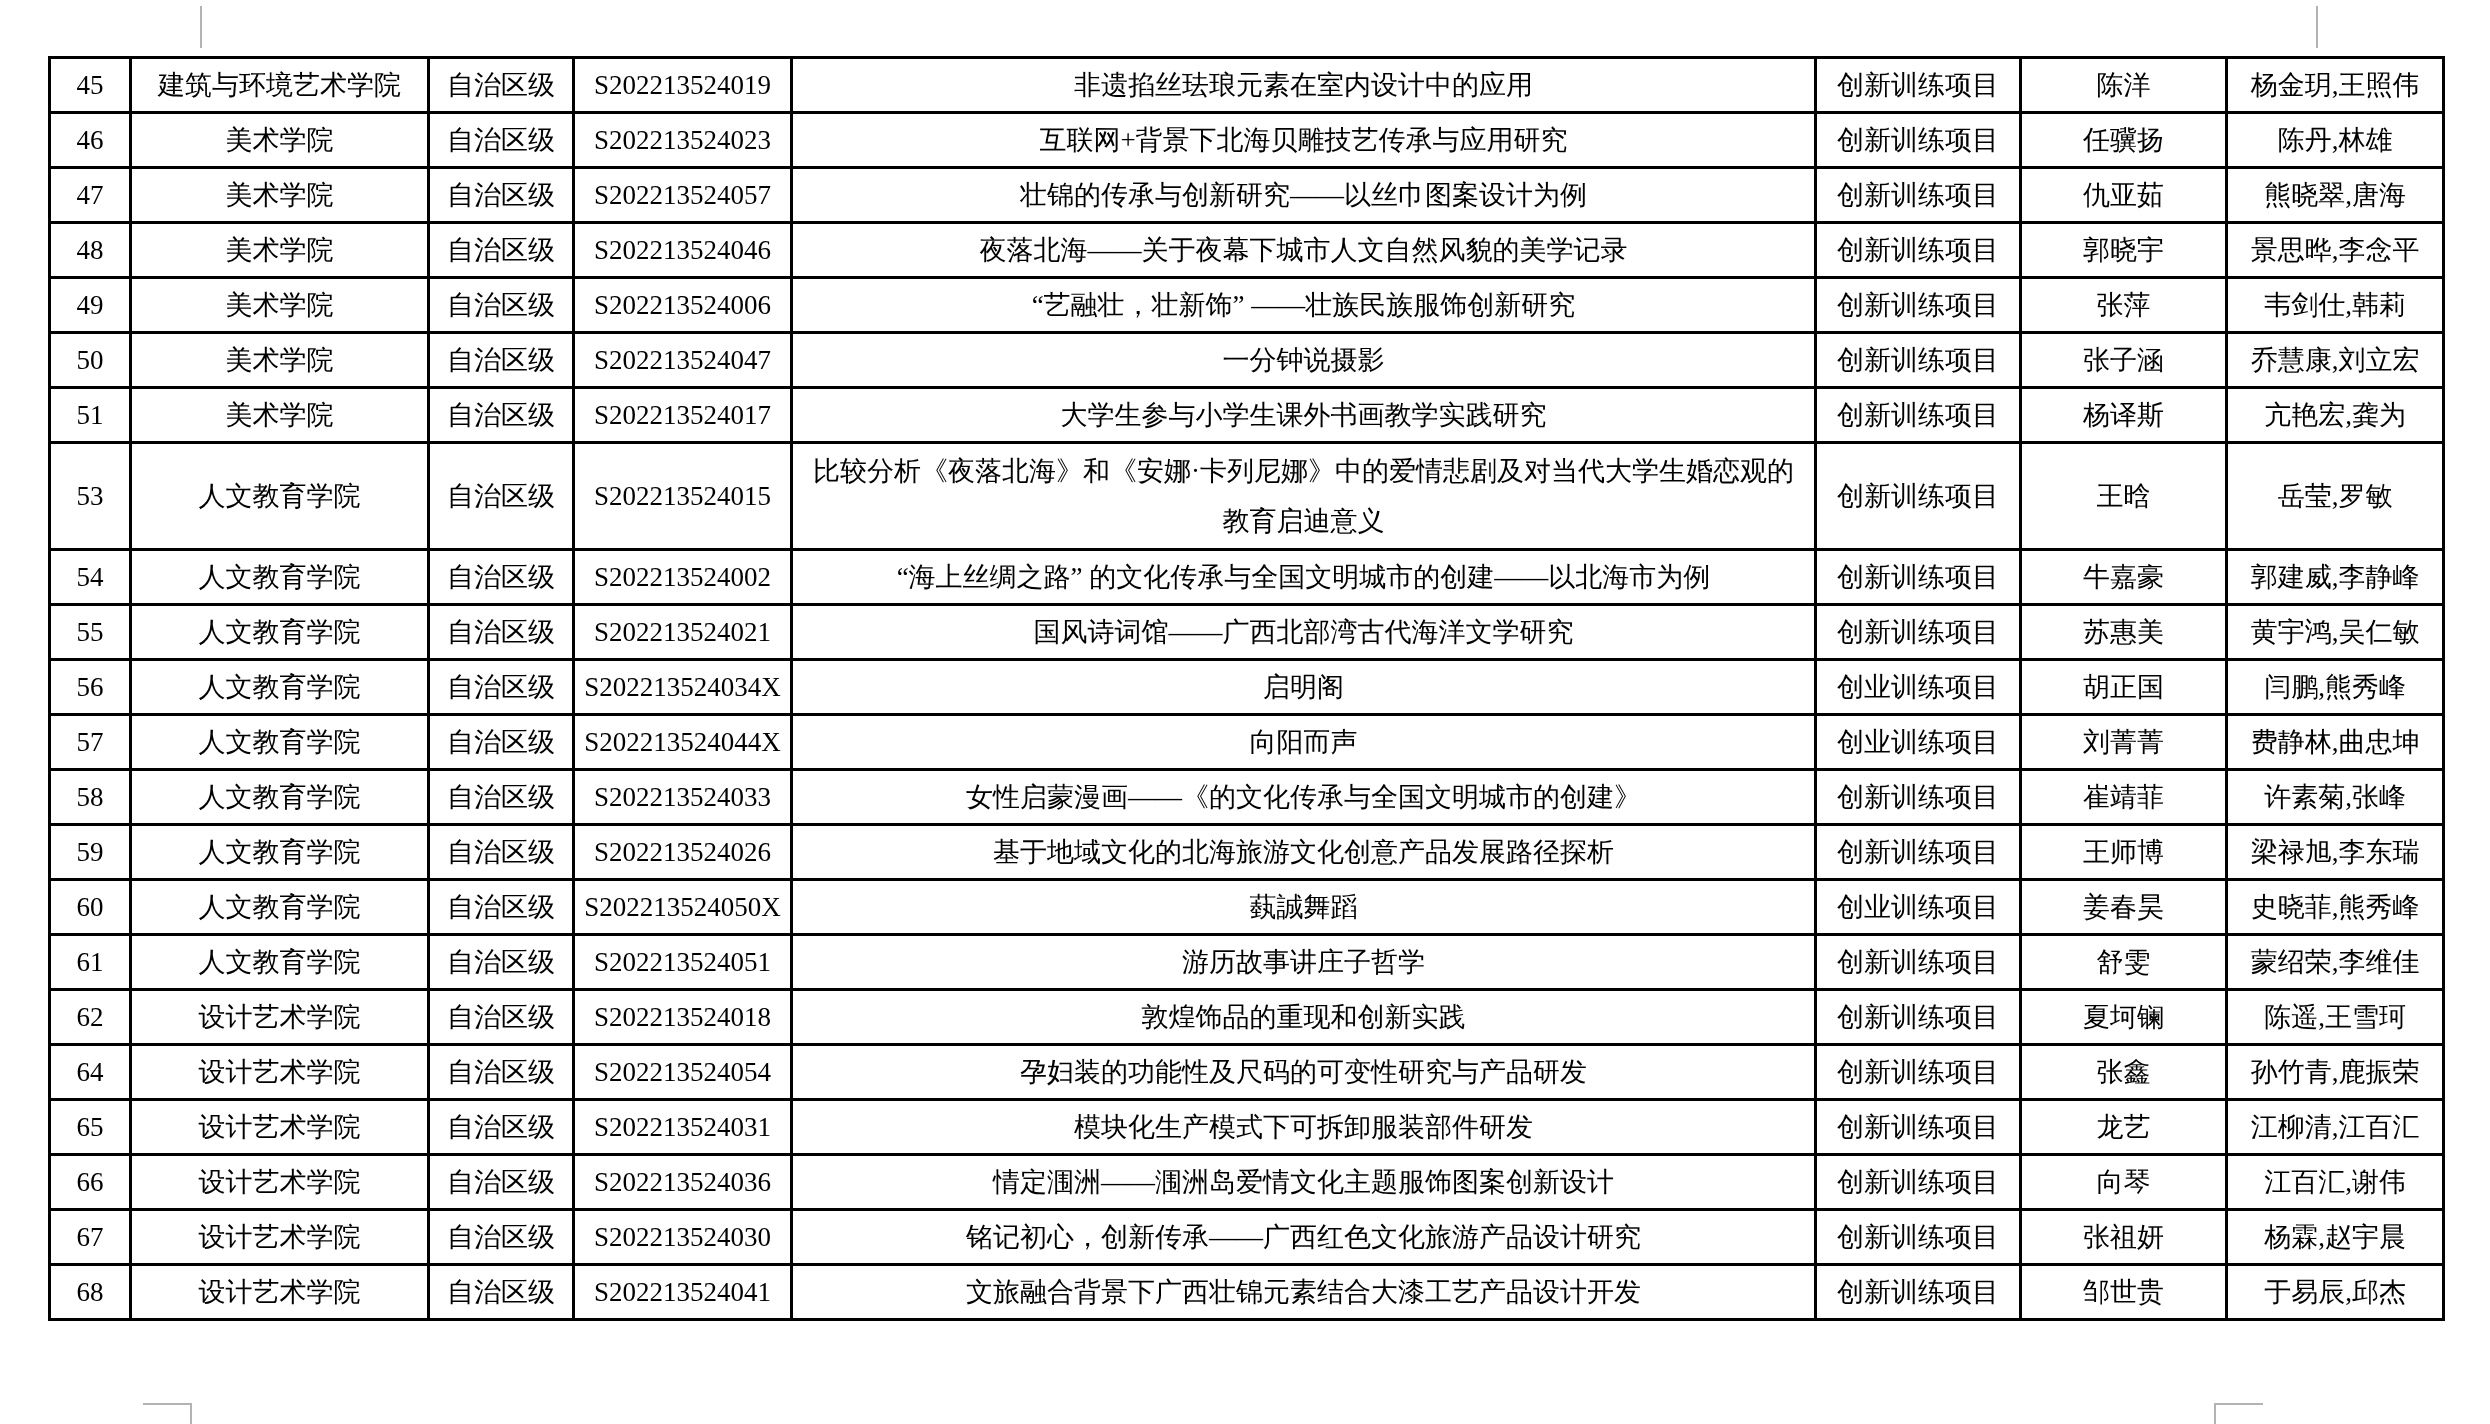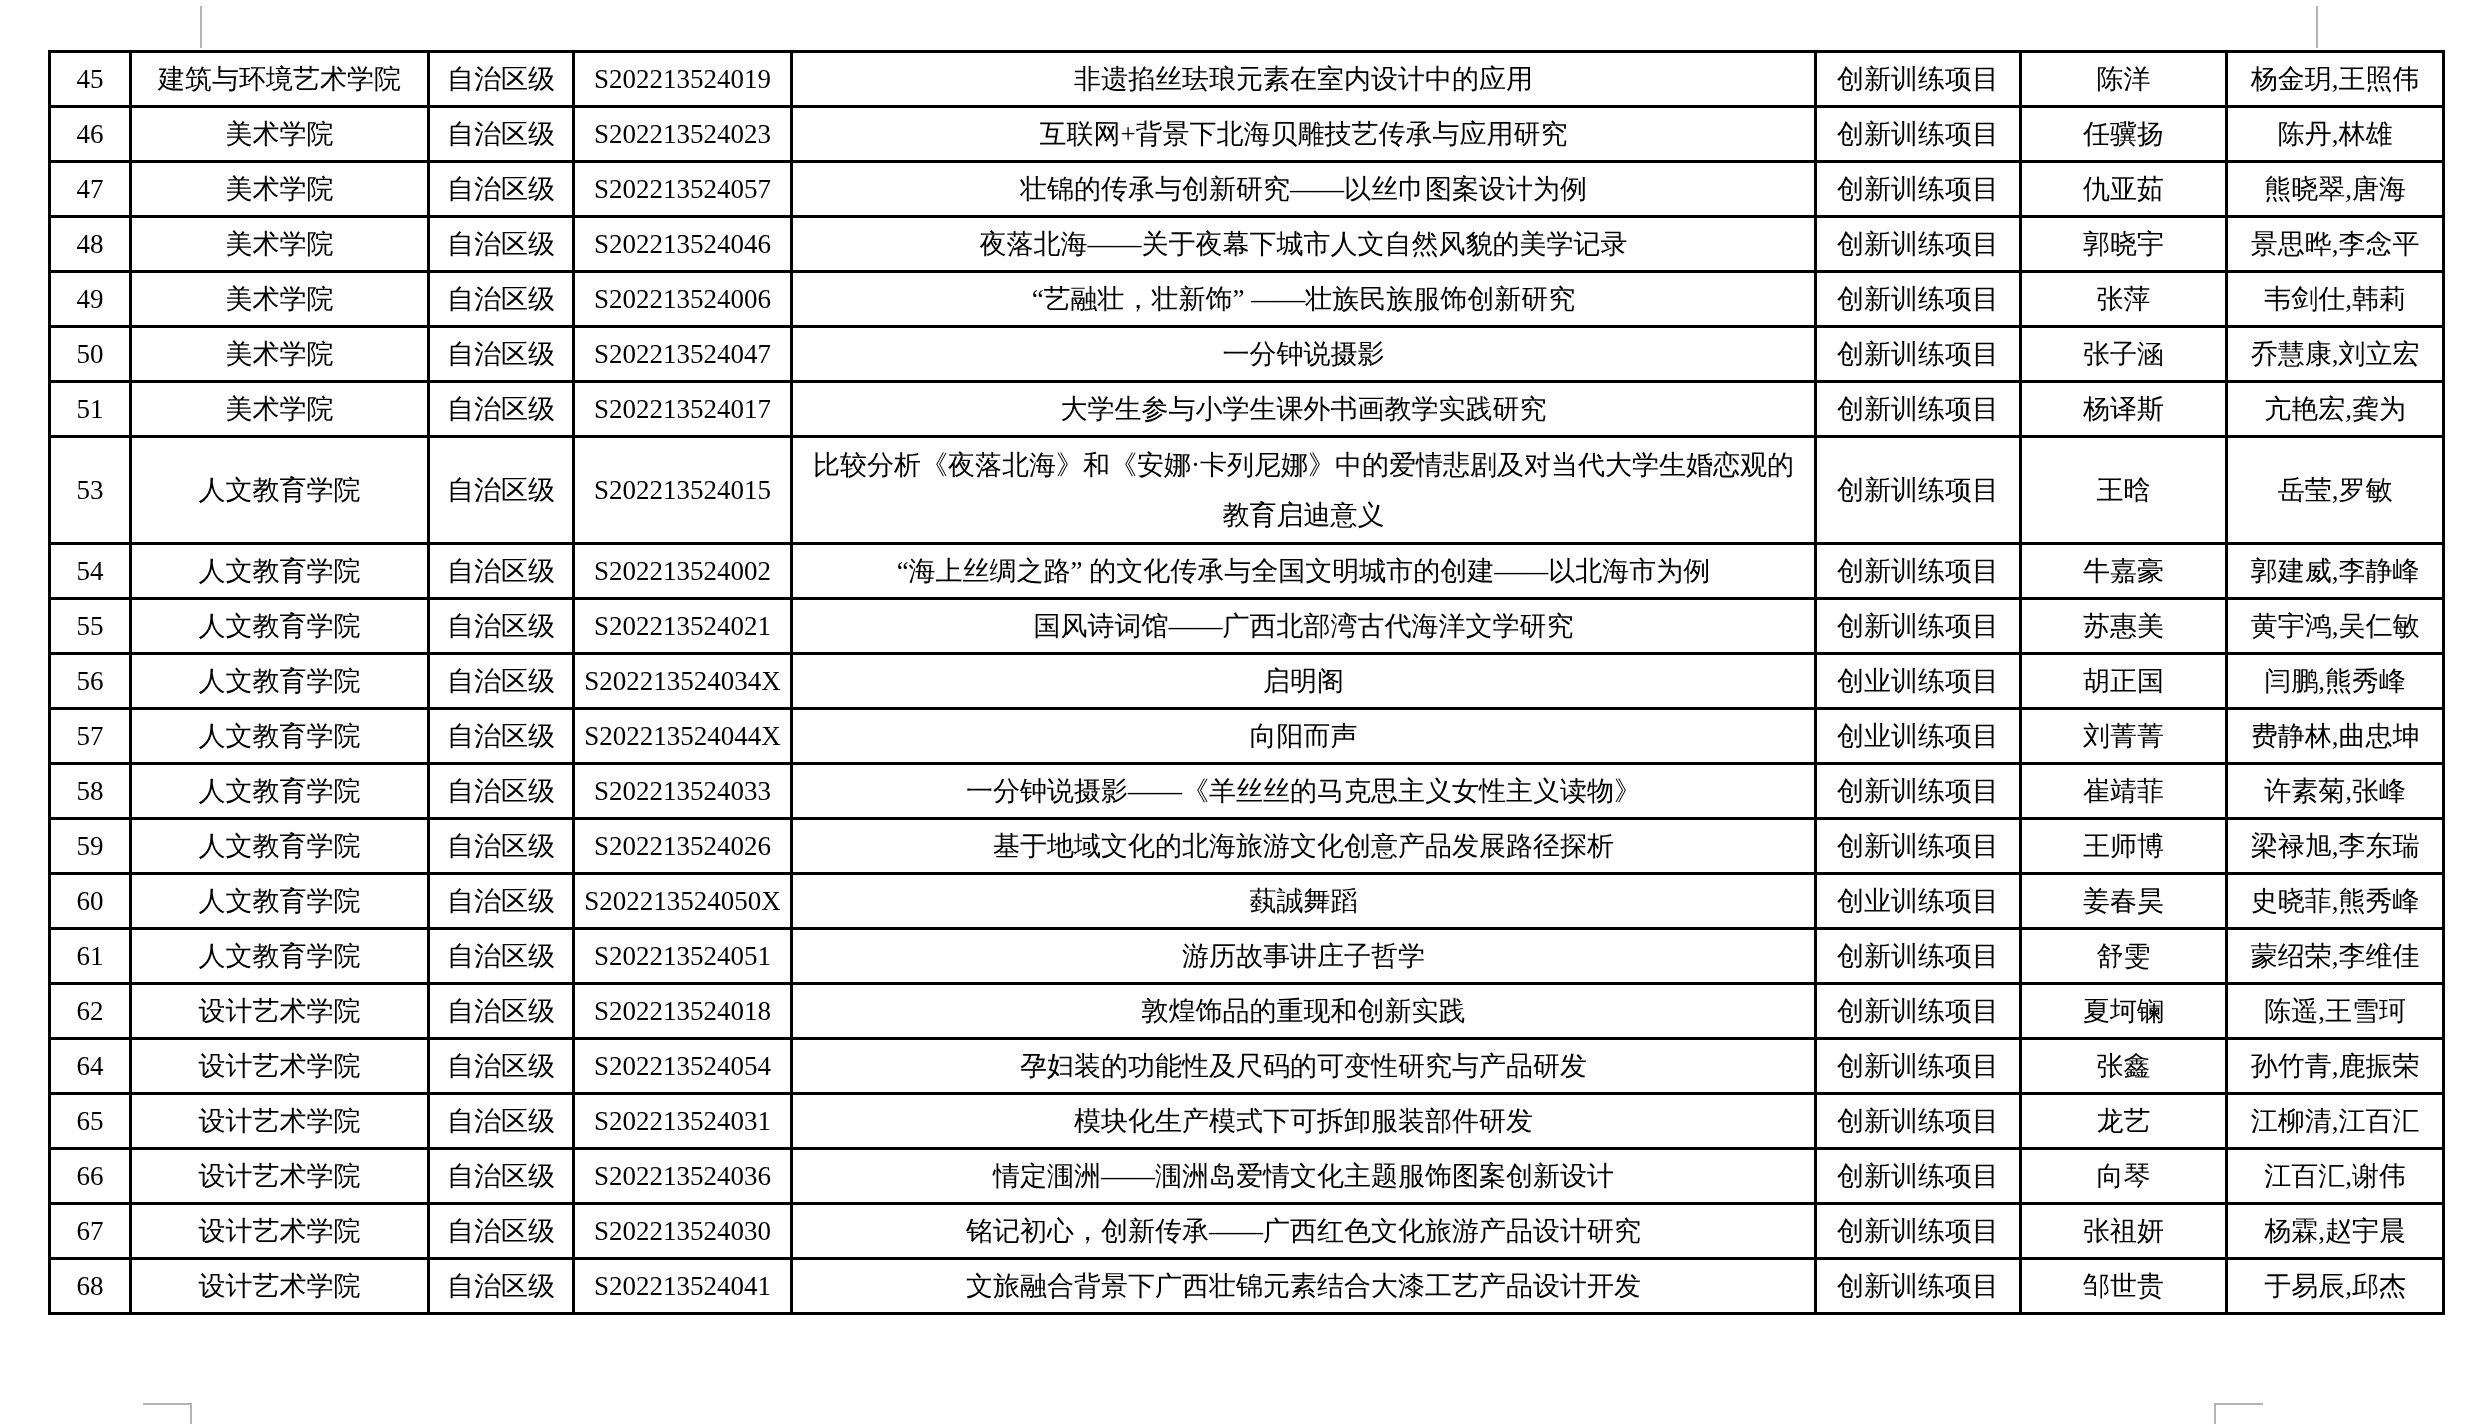--- a/index.html
+++ b/index.html
@@ -10,21 +10,21 @@
   }
   .page {
     position: relative;
     width: 2490px; height: 1424px;
     background: #ffffff;
     color: #000;
     font-family: "Liberation Serif", "DejaVu Serif", serif;
   }
   table.doc-table {
     position: absolute;
-    left: 48px; top: 50px;
+    left: 48px; top: 56px;
     width: 2394px;
     border-collapse: collapse;
     table-layout: fixed;
   }
   table.doc-table td {
     border: 3px solid #000000;
     height: 52px;
     padding: 0 8px;
     text-align: center;
     vertical-align: middle;
@@ -185,21 +185,21 @@
           <td class="title-cell">向阳而声</td>
           <td>创业训练项目</td>
           <td>刘菁菁</td>
           <td>费静林,曲忠坤</td>
         </tr>
         <tr>
           <td>58</td>
           <td>人文教育学院</td>
           <td>自治区级</td>
           <td>S202213524033</td>
-          <td class="title-cell">一分钟说摄影——《羊丝丝的马克思主义女性主义读物》</td>
+          <td class="title-cell">女性启蒙漫画——《的文化传承与全国文明城市的创建》</td>
           <td>创新训练项目</td>
           <td>崔靖菲</td>
           <td>许素菊,张峰</td>
         </tr>
         <tr>
           <td>59</td>
           <td>人文教育学院</td>
           <td>自治区级</td>
           <td>S202213524026</td>
           <td class="title-cell">基于地域文化的北海旅游文化创意产品发展路径探析</td>

